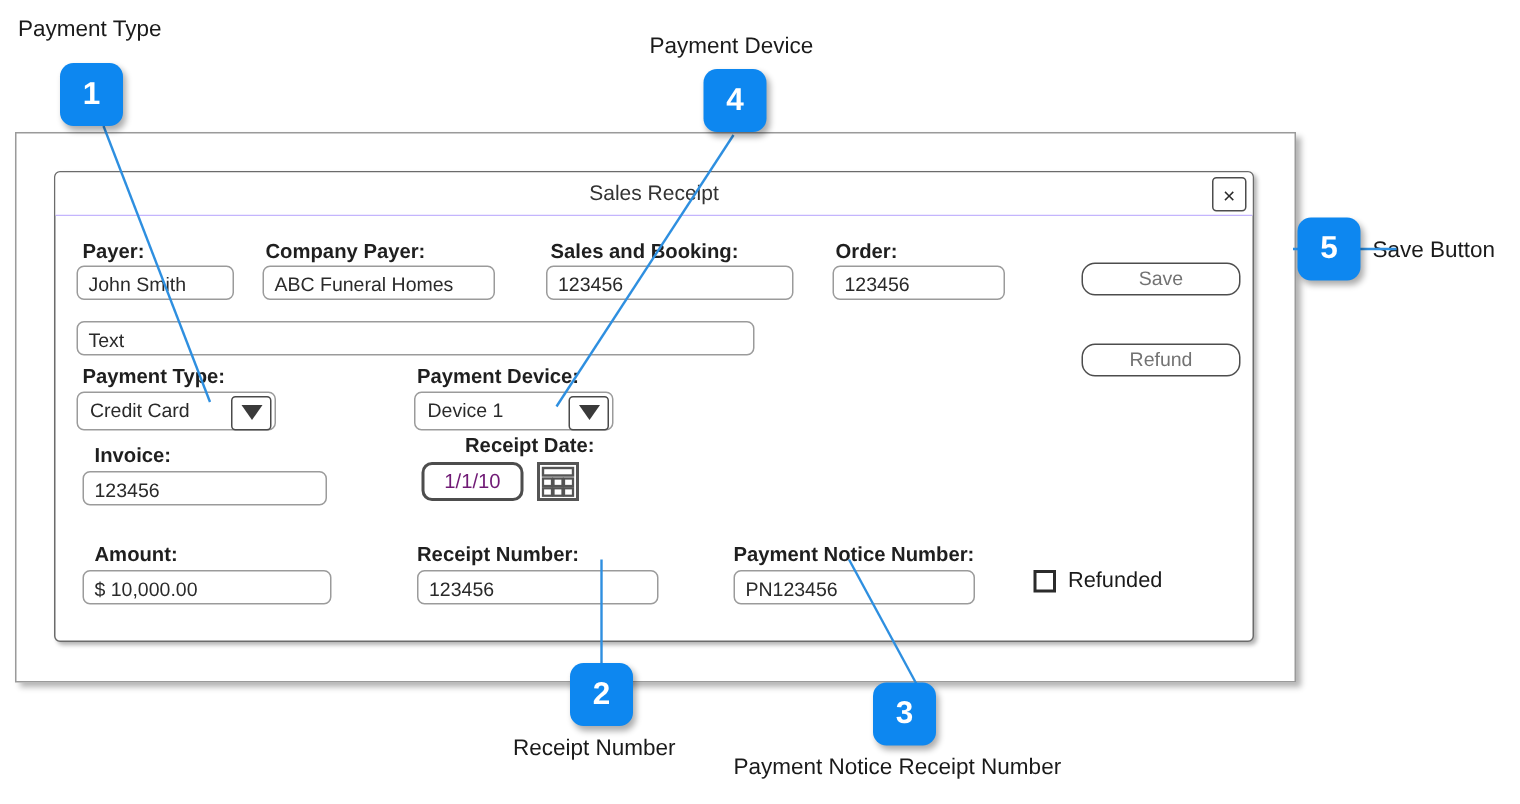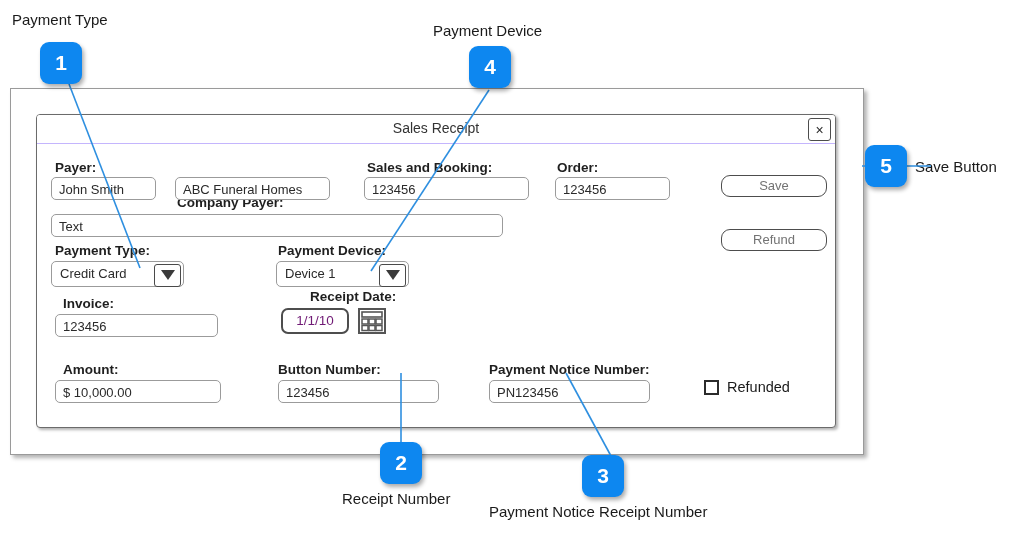--- a/index.html
+++ b/index.html
@@ -231,21 +231,21 @@
       <div id="dialog-titlebar">
         <div id="dialog-title">Sales Receipt</div>
         <div id="close-btn">×</div>
       </div>
 
       <div id="dialog-body">
 
         <div class="fld-label" style="left:18px; top:16px;">Payer:</div>
         <div class="txtbox" style="left:14px; top:33px; width:105px;">John Smith</div>
 
-        <div class="fld-label" style="left:140px; top:16px;margin-top:35px;">Company Payer:</div>
+        <div class="fld-label" style="left:140px; top:16px;">Company Payer:</div>
         <div class="txtbox" style="left:138px; top:33px; width:155px;">ABC Funeral Homes</div>
 
         <div class="fld-label" style="left:330px; top:16px;">Sales and Booking:</div>
         <div class="txtbox" style="left:327px; top:33px; width:165px;">123456</div>
 
         <div class="fld-label" style="left:520px; top:16px;">Order:</div>
         <div class="txtbox" style="left:518px; top:33px; width:115px;">123456</div>
 
         <div class="btn" style="left:684px; top:31px;">Save</div>
         <div class="btn" style="left:684px; top:85px;">Refund</div>
@@ -284,27 +284,27 @@
               <rect x="4" y="17.5" width="6" height="5"></rect>
               <rect x="11" y="17.5" width="6" height="5"></rect>
               <rect x="18" y="17.5" width="6" height="5"></rect>
             </g>
           </svg>
         </div>
 
         <div class="fld-label" style="left:26px; top:218px;">Amount:</div>
         <div class="txtbox" style="left:18px; top:236px; width:166px;">$ 10,000.00</div>
 
-        <div class="fld-label" style="left:241px; top:218px;">Button Number:</div>
+        <div class="fld-label" style="left:241px; top:218px;">Receipt Number:</div>
         <div class="txtbox" style="left:241px; top:236px; width:161px;">123456</div>
 
         <div class="fld-label" style="left:452px; top:218px;">Payment Notice Number:</div>
         <div class="txtbox" style="left:452px; top:236px; width:161px;">PN123456</div>
 
-        <div class="chk-wrap" style="left:667px; top:235px;">
+        <div class="chk-wrap" style="left:652px; top:235px;">
           <span class="chk-box"></span>
           <span class="chk-label">Refunded</span>
         </div>
 
       </div>
     </div>
   </div>
 
   <div class="callout-label" style="left:12px; top:11px;">Payment Type</div>
   <div class="badge" style="left:40px; top:42px;">1</div>

